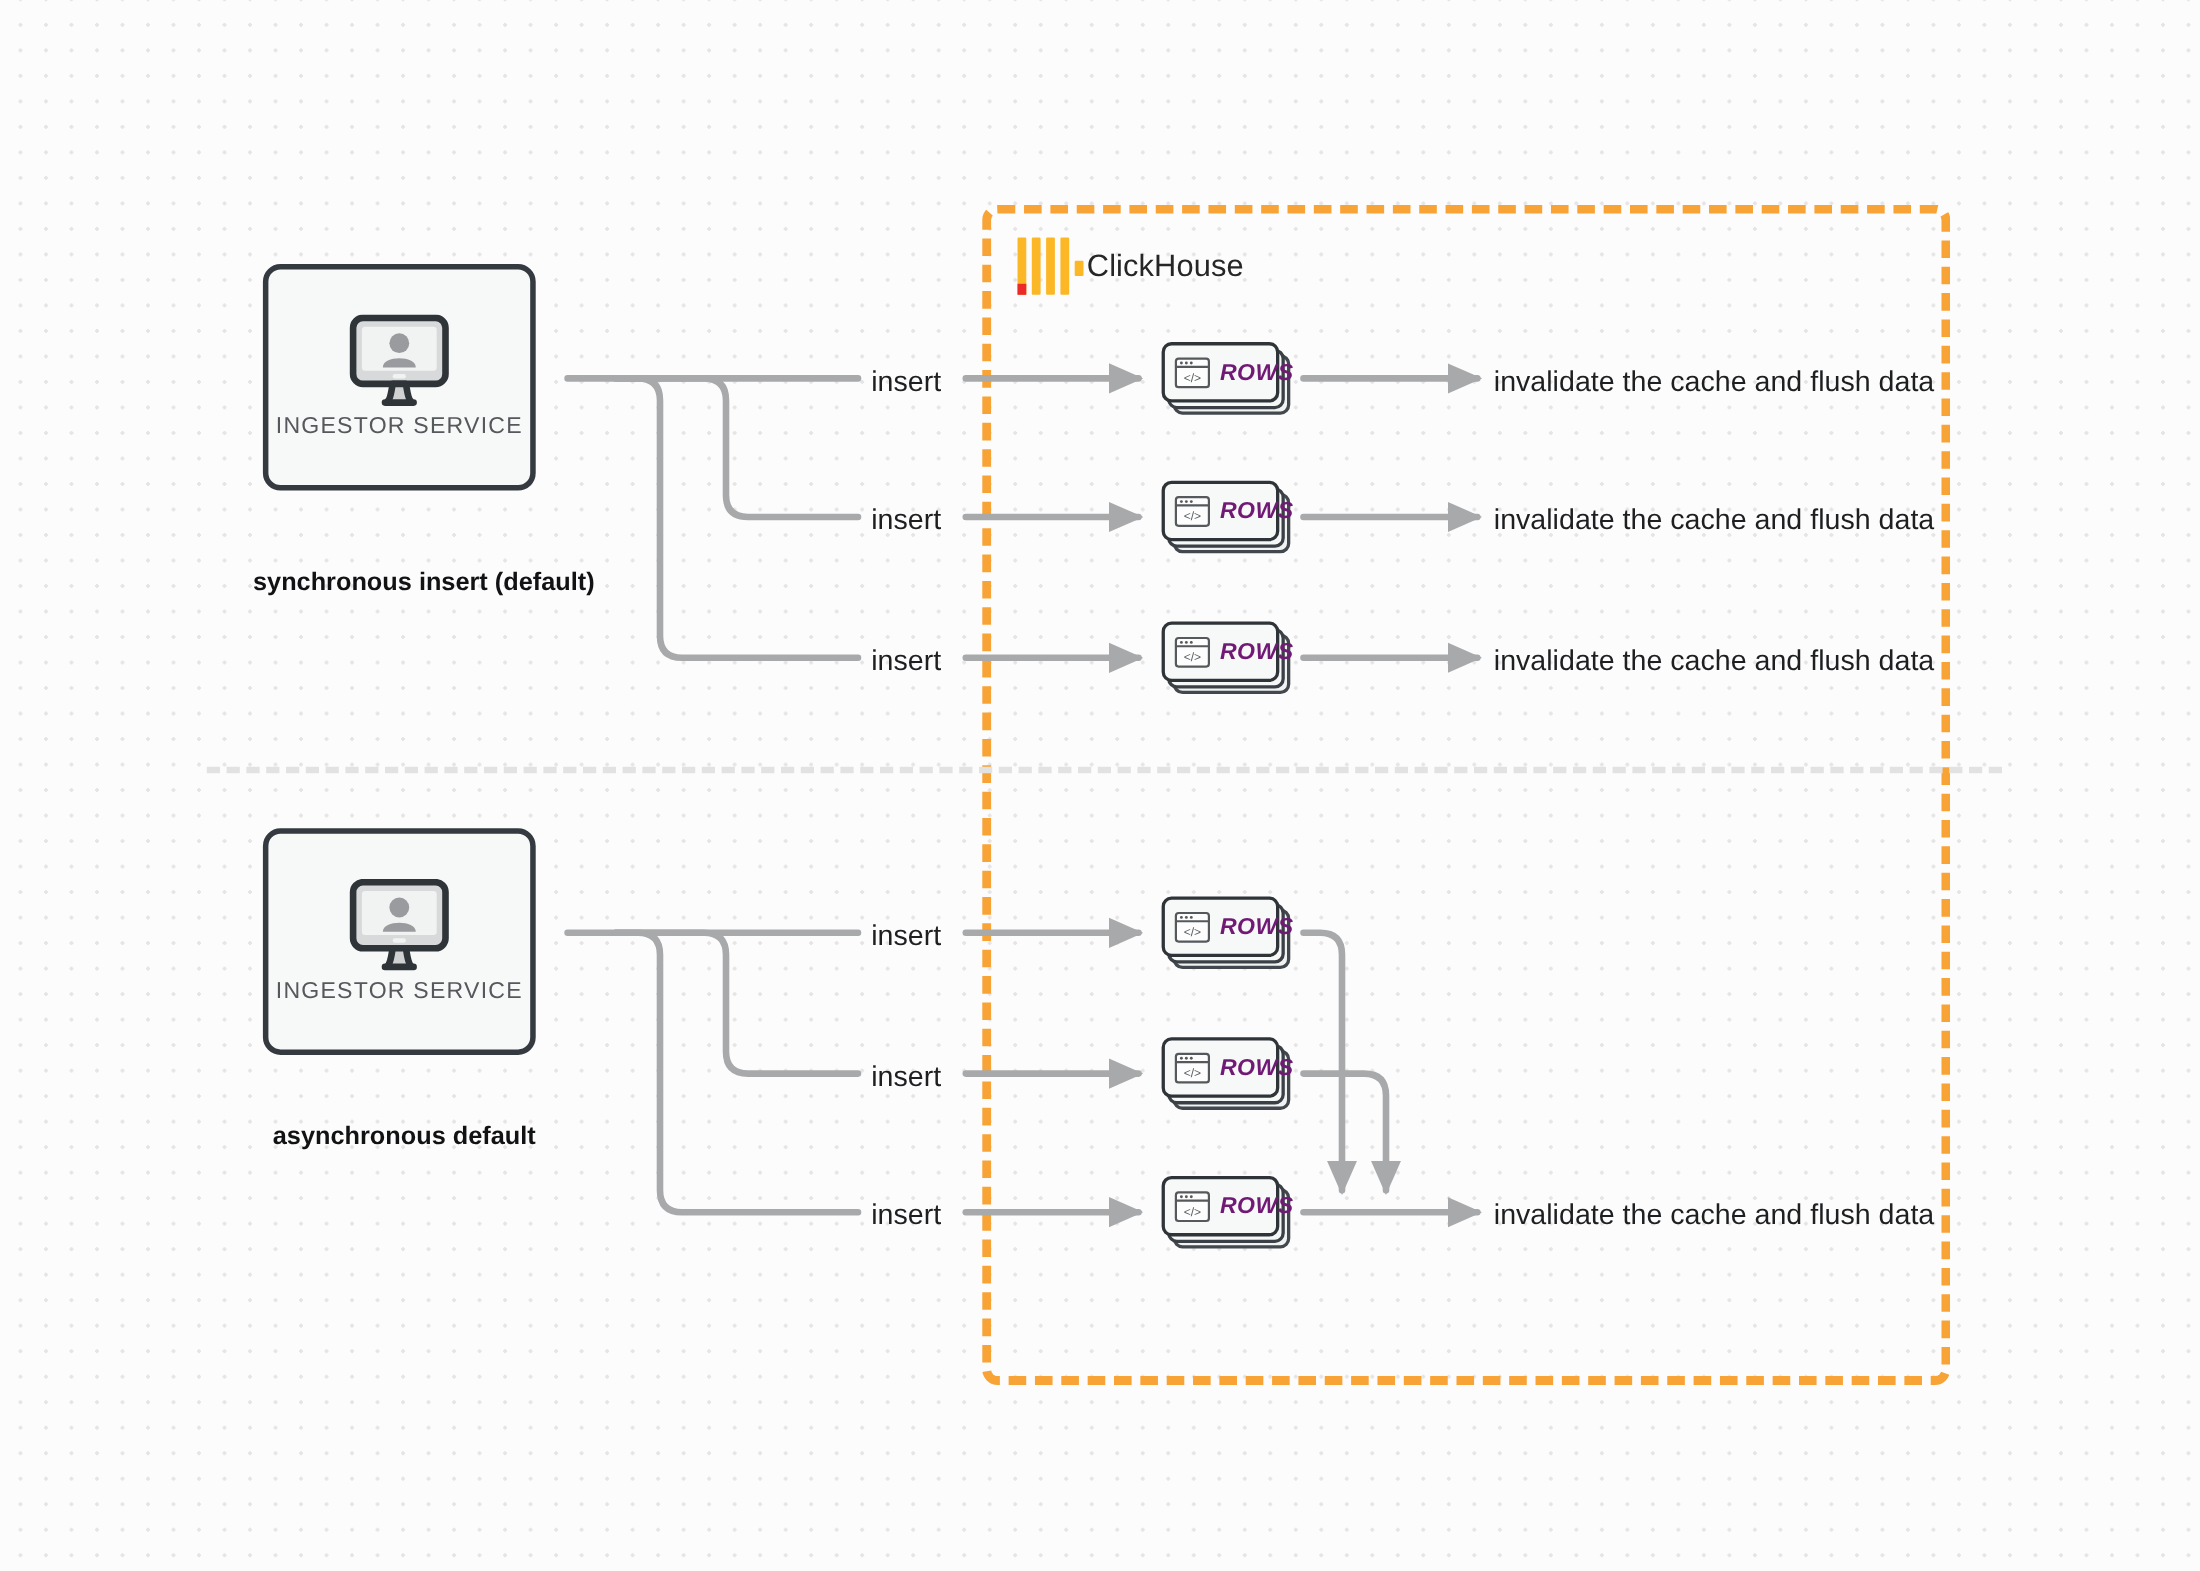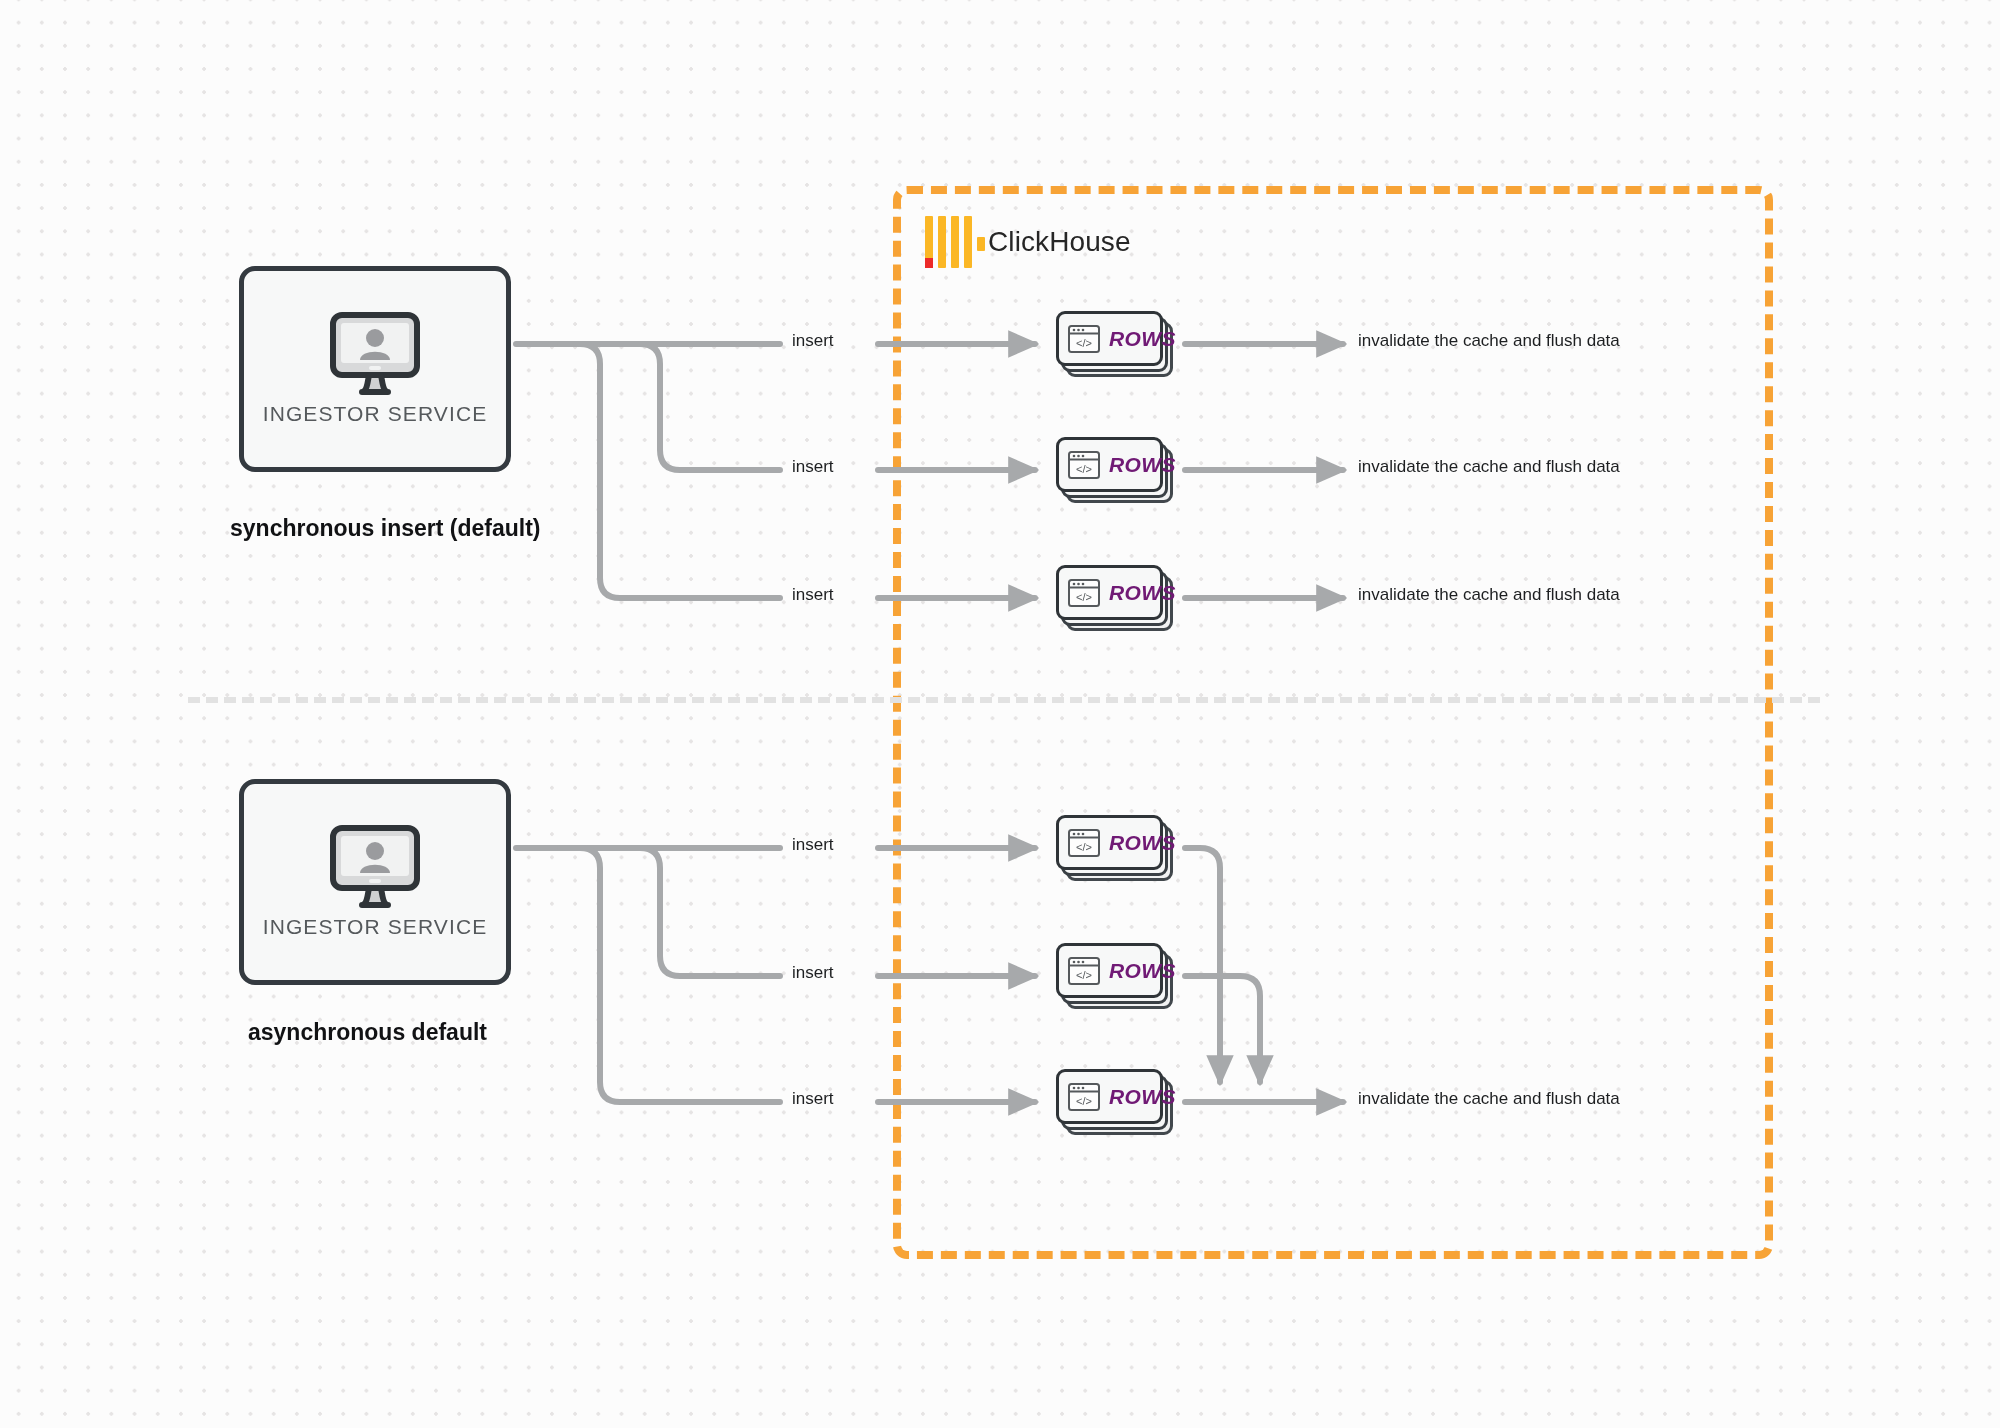--- a/index.html
+++ b/index.html
@@ -82,31 +82,30 @@
   .ch-name {
     font-size: 28px;
     color: #262626;
     letter-spacing: 0.1px;
     white-space: nowrap;
   }
 
   
   .ingestor {
     position: absolute;
-    width: 272px;
+    width: 248px;
     height: 206px;
     background: #f7f8f8;
     border: 5px solid #343a40;
     border-radius: 16px;
     box-sizing: border-box;
     display: flex;
     flex-direction: column;
     align-items: center;
     justify-content: center;
-    margin-top: 26px;
   }
   .ingestor.sync  { left: 239px; top: 240px; }
   .ingestor.async { left: 239px; top: 753px; }
   .monitor {
     width: 92px;
     height: 84px;
     margin-bottom: 6px;
   }
   .ingestor-label {
     font-size: 21px;
@@ -168,21 +167,21 @@
     font-size: 21px;
     font-style: italic;
     font-weight: bold;
     color: #701a75;
     letter-spacing: 0.4px;
   }
 
   
   .edge-label {
     position: absolute;
-    font-size: 17px;
+    font-size: 26px;
     color: #1d1f21;
     white-space: nowrap;
   }
   .edge-label.insert { text-align: right; }
 
   
   .divider {
     position: absolute;
     left: 188px;
     top: 697px;

